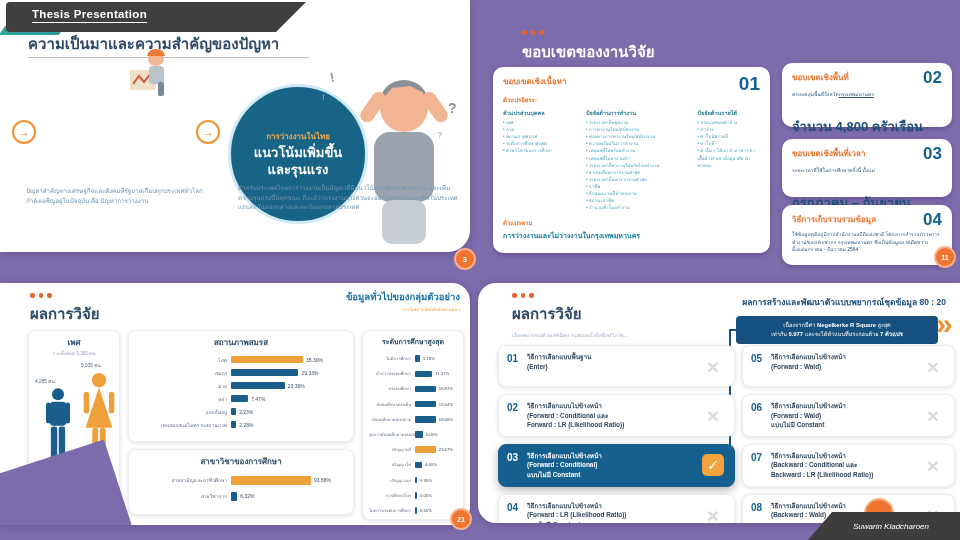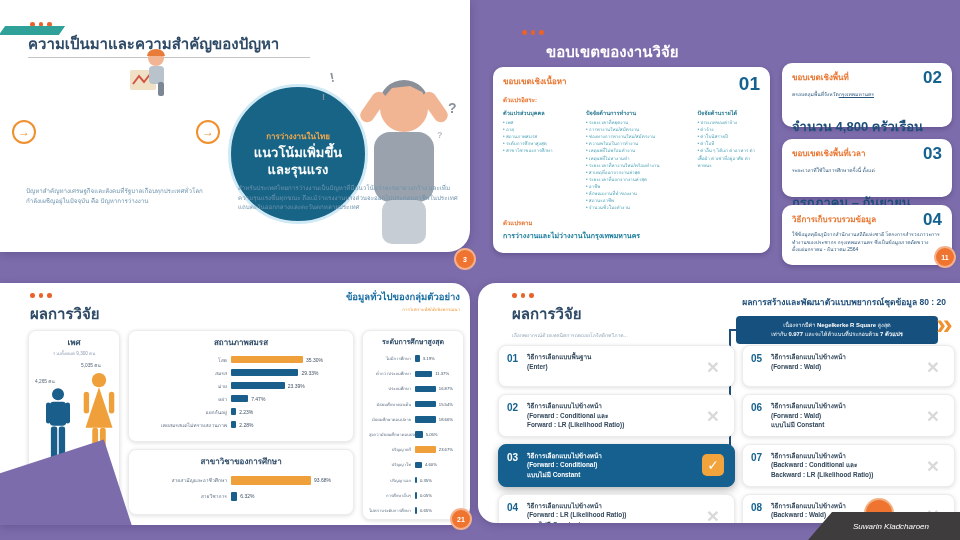--- a/index.html
+++ b/index.html
@@ -40,21 +40,21 @@
   .bc-sub-orange{font-size:8px;color:#f5a94b;margin-bottom:2px;font-weight:bold;}
   .bc-main{font-size:17px;font-weight:bold;color:#fff;line-height:1.1;}
   .bc-main2{font-size:13px;font-weight:bold;color:#fff;line-height:1.25;}
   .tl-para{position:absolute;font-size:6.2px;line-height:1.55;color:#6f93ad;}
   .doodle{position:absolute;color:#8a929e;font-weight:bold;}
   .worker-svg{position:absolute;left:116px;top:46px;}
   .stress-svg{position:absolute;left:348px;top:62px;}
 
   
   .tr-dots{position:absolute;left:44px;top:30px;}
-  .tr-title{position:absolute;left:44px;top:40px;font-size:15px;font-weight:bold;color:#fff;margin-left:24px;}
+  .tr-title{position:absolute;left:44px;top:40px;font-size:15px;font-weight:bold;color:#fff;}
   .scope-card{position:absolute;background:#fff;border-radius:10px;box-shadow:0 2px 5px rgba(40,25,80,.3);padding:8px 10px;box-sizing:border-box;}
   .scope-head{font-size:8px;font-weight:bold;color:#e8742e;}
   .scope-num{position:absolute;right:10px;top:6px;font-size:19px;font-weight:bold;color:#15628f;}
   .scope-num-sm{position:absolute;right:10px;top:5px;font-size:17px;font-weight:bold;color:#15628f;}
   .scope-sub{font-size:6px;font-weight:bold;color:#e8742e;margin-top:7px;}
   .scope-cols{display:flex;gap:9px;margin-top:4px;}
   .scope-col h5{margin:0 0 2px 0;font-size:5.6px;color:#2f7d95;font-weight:bold;}
   .scope-col ul{margin:0;padding:0;list-style:none;}
   .scope-col li{font-size:4.6px;color:#49a0b5;line-height:1.55;}
   .scope-col li::before{content:"•  ";color:#49a0b5;}
@@ -601,18 +601,21 @@
           </div>
         </div>
       </div>
   </div>
 
   <div class="pagenum" style="left:454px;top:248px;">3</div>
   <div class="pagenum" style="left:934px;top:246px;">11</div>
   <div class="pagenum" style="left:450px;top:508px;">21</div>
 
   <div class="hdr-teal"></div>
+  <div class="hdr-ribbon">
+    <span>Thesis Presentation</span>
+  </div>
   <div class="ftr-circle"></div>
   <div class="ftr-ribbon">
     <span>Suwarin Kladcharoen</span>
   </div>
 
 </div>
 
 </body></html>

